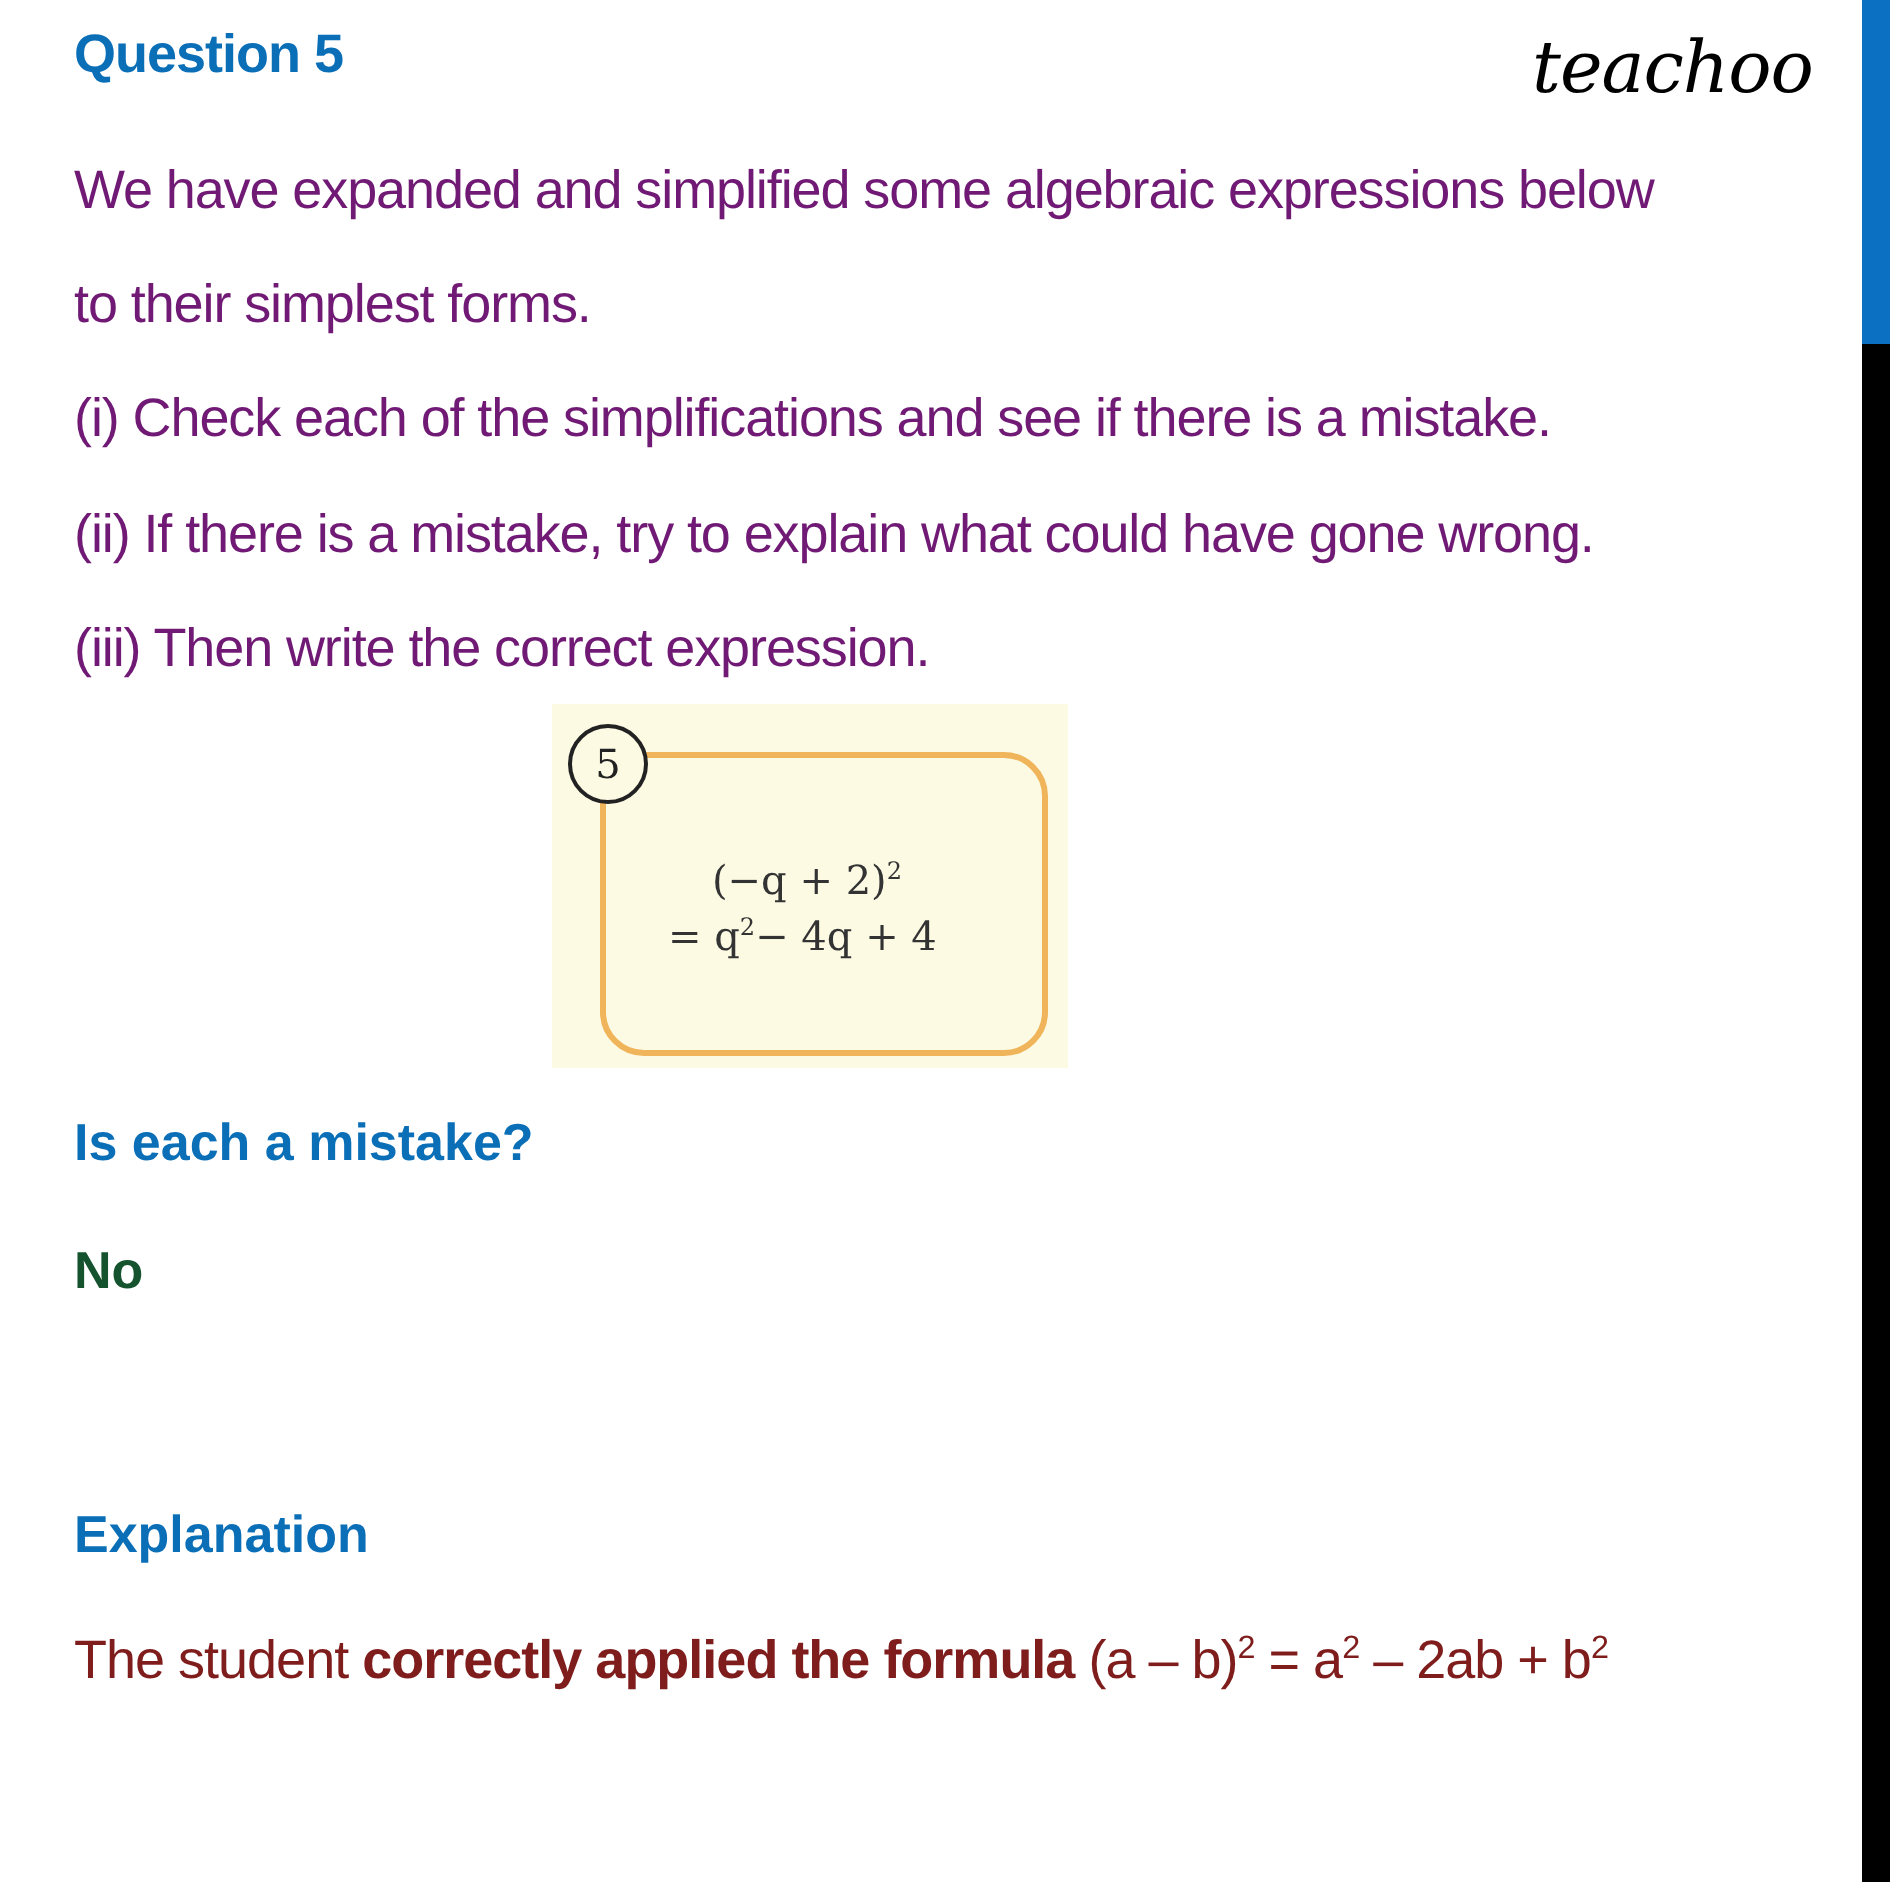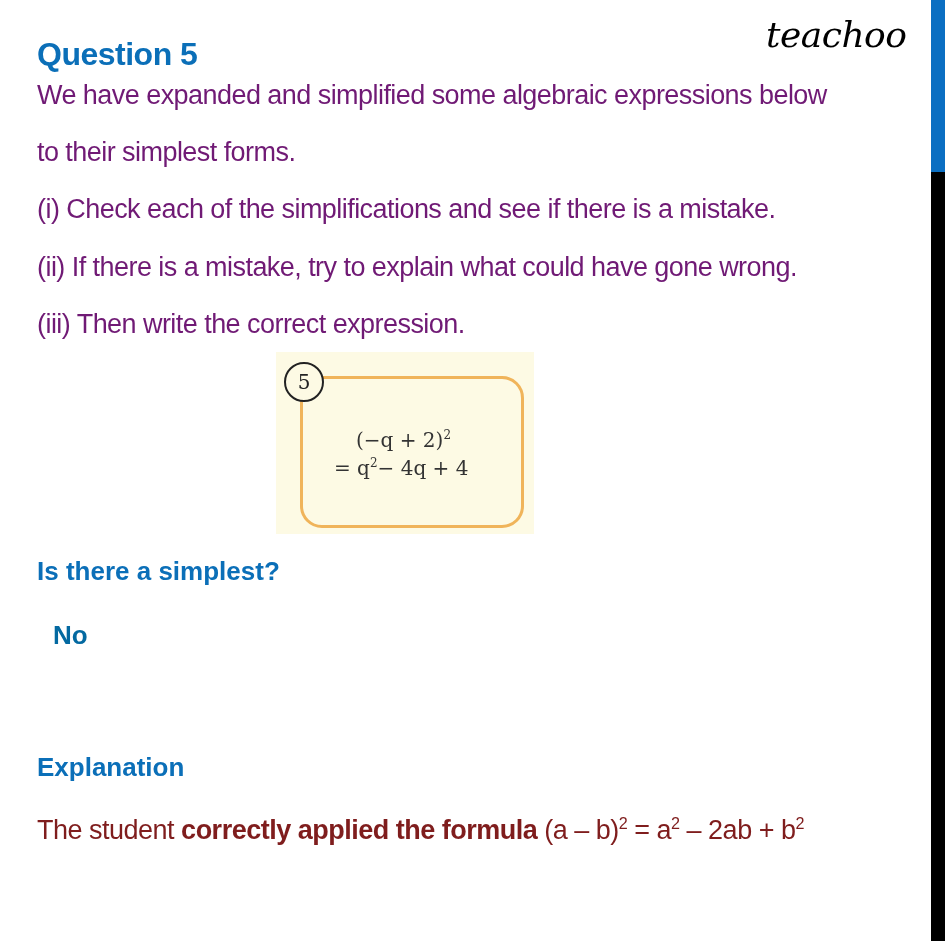--- a/index.html
+++ b/index.html
@@ -10,22 +10,22 @@
     }
     .side-bar {
       position: absolute; left: 931px; top: 0; width: 14px; height: 941px;
       background: #000000;
     }
     .side-bar-accent {
       position: absolute; left: 0; top: 0; width: 14px; height: 172px;
       background: #0b6fc2;
     }
     .q-title {
-      position: absolute; left: 37px; top: 36px;
-      font-size: 32px; font-weight: bold; color: #0b6fb8;
+      position: absolute; left: 37px; top: 12px;
+      font-size: 27px; font-weight: bold; color: #0b6fb8;
       letter-spacing: -0.5px;
     }
     .logo {
       position: absolute; left: 766px; top: 14px;
       font-family: "DejaVu Serif", serif; font-style: italic; font-weight: normal;
       font-size: 36px; color: #000; letter-spacing: -0.5px;
     }
     .line {
       position: absolute; left: 37px;
       font-size: 27px; color: #701a75; white-space: nowrap;
@@ -51,21 +51,21 @@
       color: #333; white-space: nowrap;
     }
     .expr1 { left: 80px; top: 76px; }
     .expr2 { left: 58px; top: 104px; }
     .h-blue {
       position: absolute; left: 37px;
       font-size: 26px; font-weight: bold; color: #0b6fb8;
     }
     .answer {
       position: absolute; left: 37px; top: 620px;
-      font-size: 26px; font-weight: bold; color: #0369a1; margin-left: 16px;
+      font-size: 26px; font-weight: bold; color: #14532d;
     }
     .explain {
       position: absolute; left: 37px; top: 815px;
       font-size: 27px; color: #7f1d1d; white-space: nowrap; letter-spacing: -0.5px;
     }
     .explain b { font-weight: bold; }
     sup { font-size: 0.6em; vertical-align: super; line-height: 0; }
   </style>
 </head>
 <body>
@@ -83,17 +83,17 @@
 <div class="line" style="top:252px">(ii) If there is a mistake, try to explain what could have gone wrong.</div>
 <div class="line" style="top:309px">(iii) Then write the correct expression.</div>
 
 <div class="figure">
   <div class="figure-box"></div>
   <div class="figure-num">5</div>
   <div class="expr expr1"><span>(−q + 2)</span><sup>2</sup></div>
   <div class="expr expr2"><span>= q</span><sup>2</sup><span>− 4q + 4</span></div>
 </div>
 
-<div class="h-blue" style="top:556px">Is there a simplest?</div>
+<div class="h-blue" style="top:556px">Is each a mistake?</div>
 <div class="answer">No</div>
 
 <div class="h-blue" style="top:752px">Explanation</div>
 <div class="explain"><span>The student </span><b>correctly applied the formula</b><span> (a – b)</span><sup>2</sup><span> = a</span><sup>2</sup><span> – 2ab + b</span><sup>2</sup></div>
 
 </body></html>

